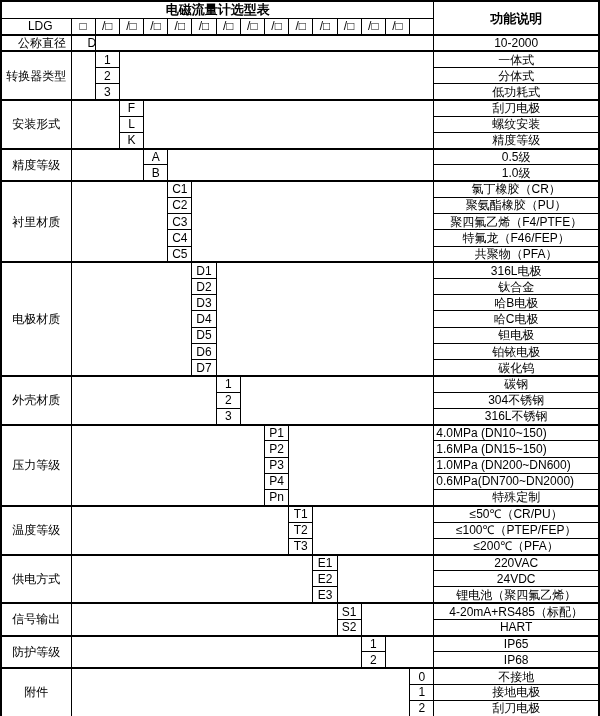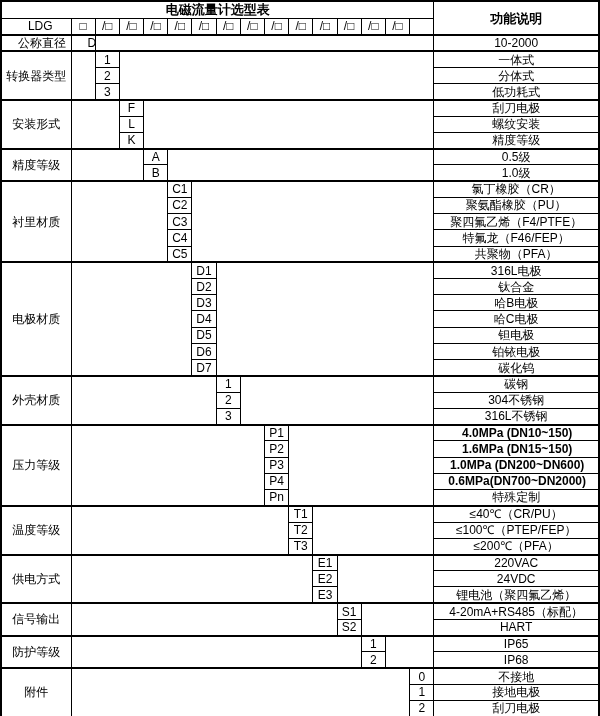--- a/index.html
+++ b/index.html
@@ -25,21 +25,21 @@
     padding:0;
   }
   tr { height:16.24px; }
   tr.hdr { height:17px;margin-top:6px; }
   
   tr.bt td { border-top:2px solid #000; }
   .title, .fnhdr { font-weight:bold; font-size:13px; }
   .box { font-size:12px; }
   .la { text-align:center; padding-left:8px; }
   .la2 { text-align:left; padding-left:16px; }
-  .fn.left { text-align:center; padding-left:2px;font-weight:bold; }
+  .fn.left { text-align:left; padding-left:2px; }
   col.c-lbl { width:70px; }
   col.c-box { width:24.2px; }
 </style>
 </head>
 <body>
 
 <table>
   <colgroup>
     <col class="c-lbl">
     <col class="c-box">
@@ -229,21 +229,21 @@
   <tr>
     <td class="code">Pn</td>
     <td class="fn">特殊定制</td>
   </tr>
 
   <tr class="bt">
     <td rowspan="3">温度等级</td>
     <td class="emp" rowspan="3" colspan="9"></td>
     <td class="code">T1</td>
     <td class="emp" rowspan="3" colspan="5"></td>
-    <td class="fn">≤40℃（CR/PU）</td>
+    <td class="fn">≤50℃（CR/PU）</td>
   </tr>
   <tr>
     <td class="code">T2</td>
     <td class="fn">≤100℃（PTEP/FEP）</td>
   </tr>
   <tr>
     <td class="code">T3</td>
     <td class="fn">≤200℃（PFA）</td>
   </tr>
 

